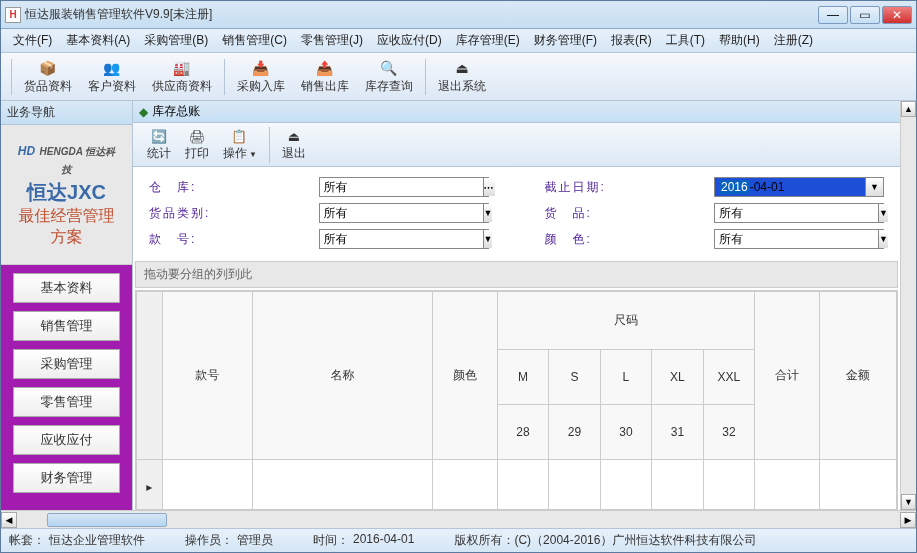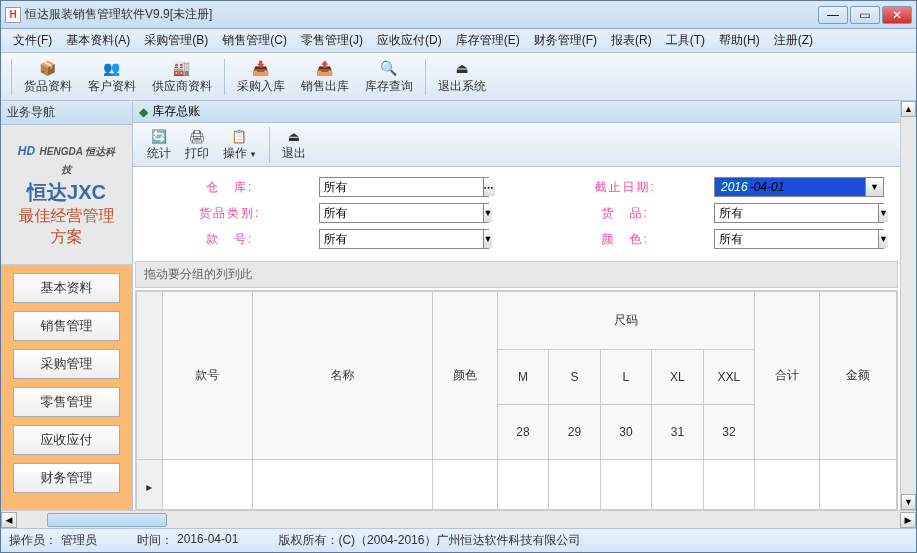--- a/index.html
+++ b/index.html
@@ -10,38 +10,38 @@
 .winbtns { display: flex; gap: 2px; }
 .winbtn { width: 30px; height: 18px; background: linear-gradient(#e8f1fb,#c5dff3); border: 1px solid #7a9ac0; display: flex; align-items: center; justify-content: center; border-radius: 2px; cursor: pointer; }
 .winbtn.close { background: linear-gradient(#f08080,#d03030); color: #fff; }
 .menubar { background: linear-gradient(#e8f1fb,#d5e6f5); height: 24px; display: flex; align-items: center; padding: 0 6px; border-bottom: 1px solid #b5c5d8; gap: 2px; }
 .menuitem { padding: 2px 6px; cursor: pointer; color: #222; }
 .toolbar { background: linear-gradient(#f5f8fc,#dce8f5); height: 48px; display: flex; align-items: center; padding: 0 6px; border-bottom: 1px solid #b5c5d8; }
 .toolbtn { display: flex; flex-direction: column; align-items: center; padding: 2px 8px; cursor: pointer; color: #333; }
 .toolbtn .ticon { width: 20px; height: 20px; display: flex; align-items: center; justify-content: center; font-size: 14px; }
 .sep { width: 1px; height: 36px; background: #b5c5d8; margin: 0 4px; }
 .content { display: flex; height: calc(100% - 28px - 24px - 48px - 24px - 18px); position: relative; }
-.sidebar { width: 132px; background: #fdba74; border-right: 1px solid #b5c5d8; display: flex; flex-direction: column; }
+.sidebar { width: 132px; background: #a21caf; border-right: 1px solid #b5c5d8; display: flex; flex-direction: column; }
 .sidehead { background: linear-gradient(#dae8f5,#c5dff3); padding: 3px 6px; color: #333; border-bottom: 1px solid #b5c5d8; }
 .logo { padding: 16px; text-align: center; border-bottom: 1px solid #ccc; background: #e8e8e8; }
 .logo1 { font-style: italic; font-weight: bold; color: #3a6aa8; font-size: 16px; }
 .logo1 small { font-size: 10px; color: #555; }
 .logo2 { font-weight: bold; font-size: 20px; color: #3a6aa8; margin-top: 2px; }
 .logo3 { color: #c05030; font-size: 16px; }
 .navbtns { flex: 1; padding: 8px 12px; overflow-y: auto; }
 .navbtn { background: linear-gradient(#fff,#eee); border: 1px solid #aaa; padding: 5px 4px; margin-bottom: 8px; text-align: center; cursor: pointer; font-size: 13px; color: #333; }
 .main { flex: 1; display: flex; flex-direction: column; background: #fff; }
 .tabhead { background: linear-gradient(#dae8f5,#c5dff3); height: 22px; display: flex; align-items: center; padding: 0 6px; border-bottom: 1px solid #b5c5d8; gap: 4px; }
 .tabhead .ticon2 { color: #2a7a2a; }
 .subtoolbar { background: linear-gradient(#f5f8fc,#dce8f5); height: 44px; display: flex; align-items: center; padding: 0 8px; border-bottom: 1px solid #b5c5d8; gap: 2px; }
 .subbtn { display: flex; flex-direction: column; align-items: center; padding: 2px 6px; cursor: pointer; color: #333; position: relative; }
 .subbtn .sicon { width: 18px; height: 18px; display: flex; align-items: center; justify-content: center; font-size: 13px; }
 .dropdown-arrow { margin-left: 2px; font-size: 8px; }
 .filters { padding: 10px 16px; display: grid; grid-template-columns: auto 170px 40px auto 170px; gap: 6px 8px; align-items: center; }
-.filters label { text-align: center; color: #ec4899; letter-spacing: 2px; }
+.filters label { text-align: left; color: #4c1d95; letter-spacing: 2px; }
 .combo { display: flex; border: 1px solid #888; height: 20px; background: #1d4ed8; align-items: center; }
 .combo input { flex: 1; border: none; padding: 0 4px; outline: none; height: 100%; }
 .combo .btn { width: 18px; height: 100%; border-left: 1px solid #888; display: flex; align-items: center; justify-content: center; cursor: pointer; background: linear-gradient(#fff,#ddd); font-size: 9px; }
 .combo .btn.ell { letter-spacing: 1px; font-size: 10px; font-weight: bold; }
 .date-sel { background: #0860c0; color: #fff; padding: 0 2px; }
 .groupbar { background: #e8e8e8; border: 1px solid #ccc; padding: 4px 8px; color: #666; margin: 2px; }
 .grid { flex: 1; overflow: auto; margin: 0 2px; border: 1px solid #ccc; position: relative; background: #fff; }
 table { border-collapse: collapse; width: 100%; }
 th, td { border: 1px solid #ccc; padding: 20px 6px; text-align: center; color: #333; background: #fff; font-weight: normal; }
 th { background: #f8f8f8; }
@@ -161,21 +161,21 @@
 
     <div class="filters">
       <label>仓　库:</label>
       <div class="combo">
           <input value="所有" style="">
           <span class="btn ell">⋯</span>
         </div>
       <span></span>
       <label>截止日期:</label>
       <div class="combo">
-          <span style="padding-left:4px;font-style:italic;"><span class="date-sel">2016</span>-04-01</span>
+          <span style="padding-left:4px;"><span class="date-sel">2016</span>-04-01</span>
           <span style="flex:1"></span>
           <span class="btn">▼</span>
         </div>
 
       <label>货品类别:</label>
       <div class="combo">
           <input value="所有" style="">
           <span class="btn">▼</span>
         </div>
       <span></span>
@@ -253,20 +253,24 @@
 
 <div class="hscroll">
   <div class="arrow">◀</div>
   <div class="thumb"></div>
   <div style="flex:1"></div>
   <div class="arrow">▶</div>
 </div>
 
 <div class="statusbar">
   <div class="cell">
+      <span>帐套：</span>
+      <span>恒达企业管理软件</span>
+    </div>
+  <div class="cell">
       <span>操作员：</span>
       <span>管理员</span>
     </div>
   <div class="cell">
       <span>时间：</span>
       <span>2016-04-01</span>
     </div>
   <div class="cell">
       <span>版权所有：(C)（2004-2016）广州恒达软件科技有限公司</span>
     </div>

